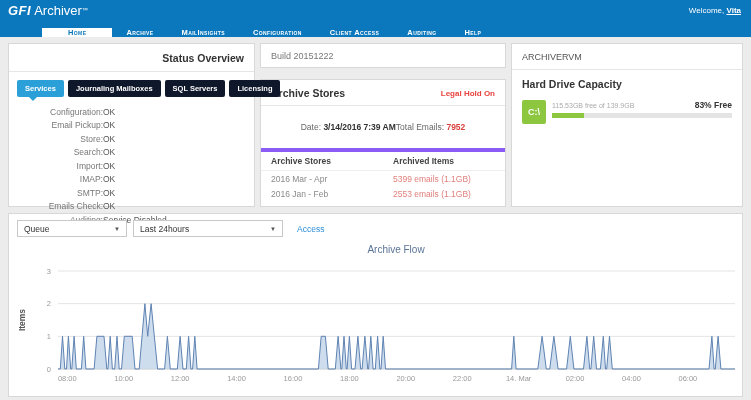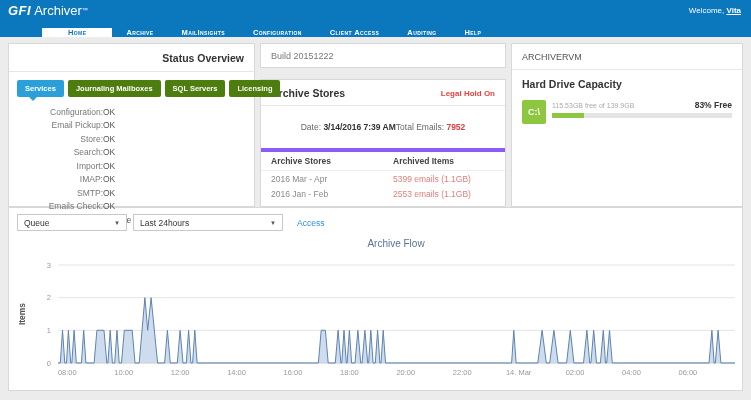--- a/index.html
+++ b/index.html
@@ -23,21 +23,21 @@
 
   
   .content { padding:6px 8px 0 8px; }
   .panel { background:#fff; border:1px solid #d8d8d8; }
   .top-row { display:flex; gap:5px; height:164px; }
   .panel-title { font-size:10.5px; font-weight:bold; color:#333; padding:8px 10px 7px 10px; border-bottom:1px solid #e6e6e6; }
 
   
   .status-panel { width:247px; display:flex; flex-direction:column;text-align:right; }
   .status-tabs { display:flex; gap:4px; padding:8px 8px 0 8px; }
-  .status-tab { font-size:7.5px; font-weight:bold; color:#fdfdfd; background:#4d7c0f;
+  .status-tab { font-size:7.5px; font-weight:bold; color:#fdfdfd; background:#0f172a;
     padding:4px 8px; border-radius:2px; cursor:pointer; position:relative; white-space:nowrap; }
   .status-tab.active { background:#2b9fd8; color:#fff; }
   .status-tab.active::after { content:""; position:absolute; left:12px; bottom:-4px;
     border-left:4px solid transparent; border-right:4px solid transparent; border-top:4px solid #2b9fd8; }
   .status-list { padding:8px 10px 0 12px; }
   .status-row { display:flex; font-size:8.5px; color:#777; height:13.5px; align-items:center; }
   .status-row .s-label { width:82px; }
   .status-row .s-value { color:#555; }
 
   
@@ -70,21 +70,21 @@
   .drive-icon { width:24px; height:24px; background:#8dc63f; border-radius:2px; color:#fff;
     font-size:9px; font-weight:bold; display:flex; align-items:center; justify-content:center; }
   .drive-info { flex:1; }
   .drive-top { display:flex; justify-content:space-between; align-items:baseline; }
   .drive-detail { font-size:7px; color:#aaa; }
   .drive-free { font-size:8.5px; font-weight:bold; color:#333; }
   .pbar { height:5px; background:#e4e4e4; margin-top:3px; }
   .pbar-fill { height:100%; background:#8dc63f; }
 
   
-  .flow-panel { height:184px; }
+  .flow-panel { margin-top:6px; height:184px; }
   .flow-toolbar { display:flex; align-items:center; gap:6px; padding:6px 8px 4px 8px; }
   .select { border:1px solid #c9c9c9; background:#fff; height:17px; display:flex; align-items:center;
     justify-content:space-between; padding:0 6px; font-size:8.5px; color:#333; cursor:pointer; }
   .select .caret { font-size:6px; color:#555; margin-left:6px; }
   .select.queue { width:110px; }
   .select.range { width:150px; }
   .refresh-link { font-size:8.5px; color:#2e8fd8; cursor:pointer; margin-left:8px; text-decoration:none; }
   .chart-wrap { padding:0 4px; }
 </style>
 </head>

